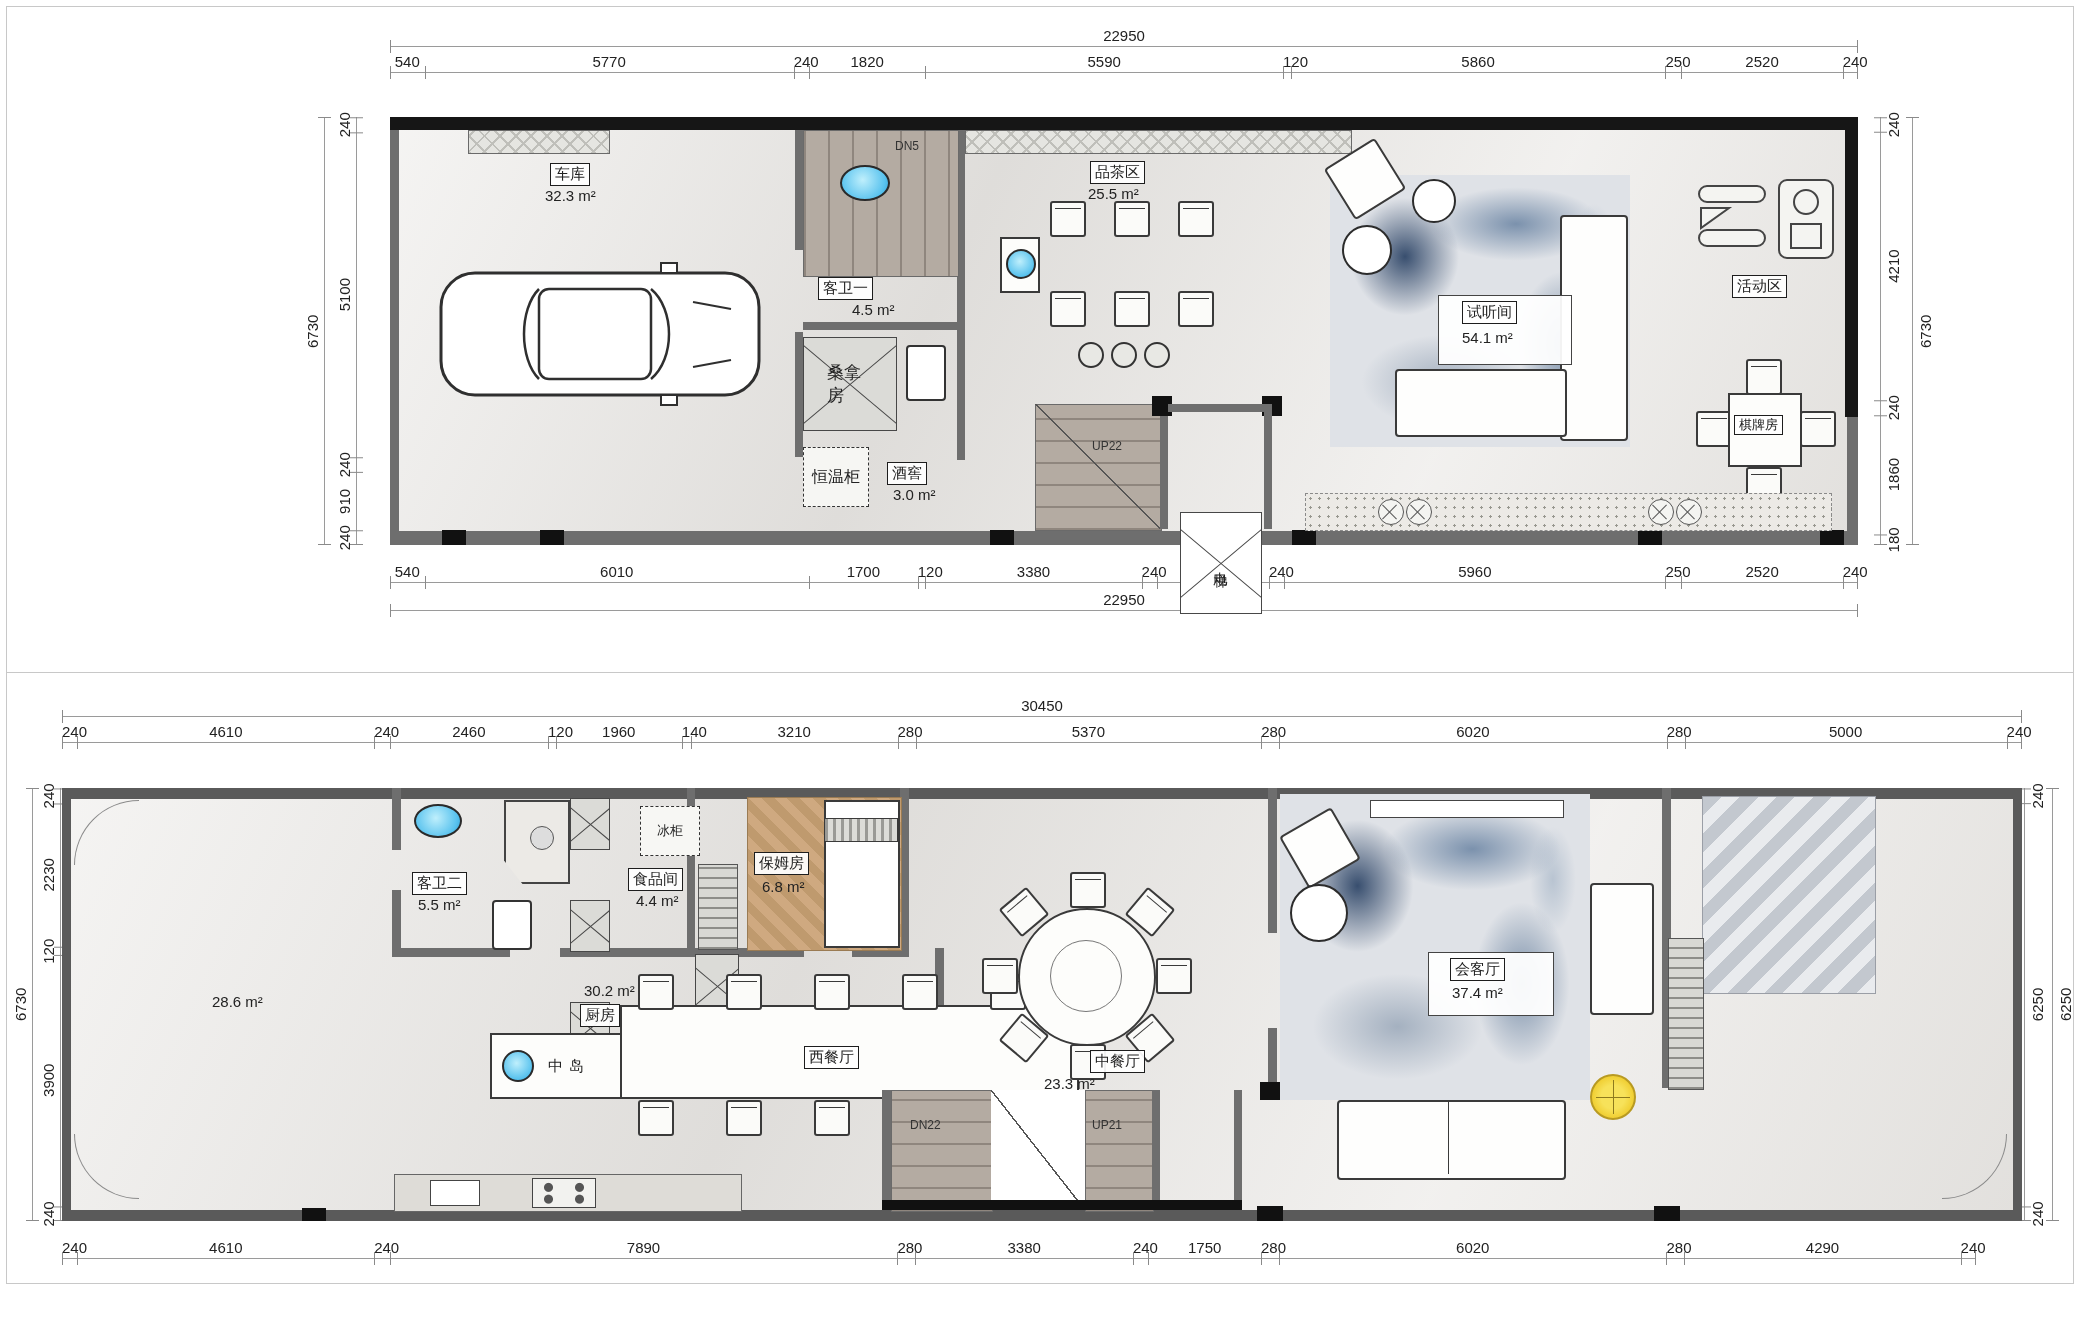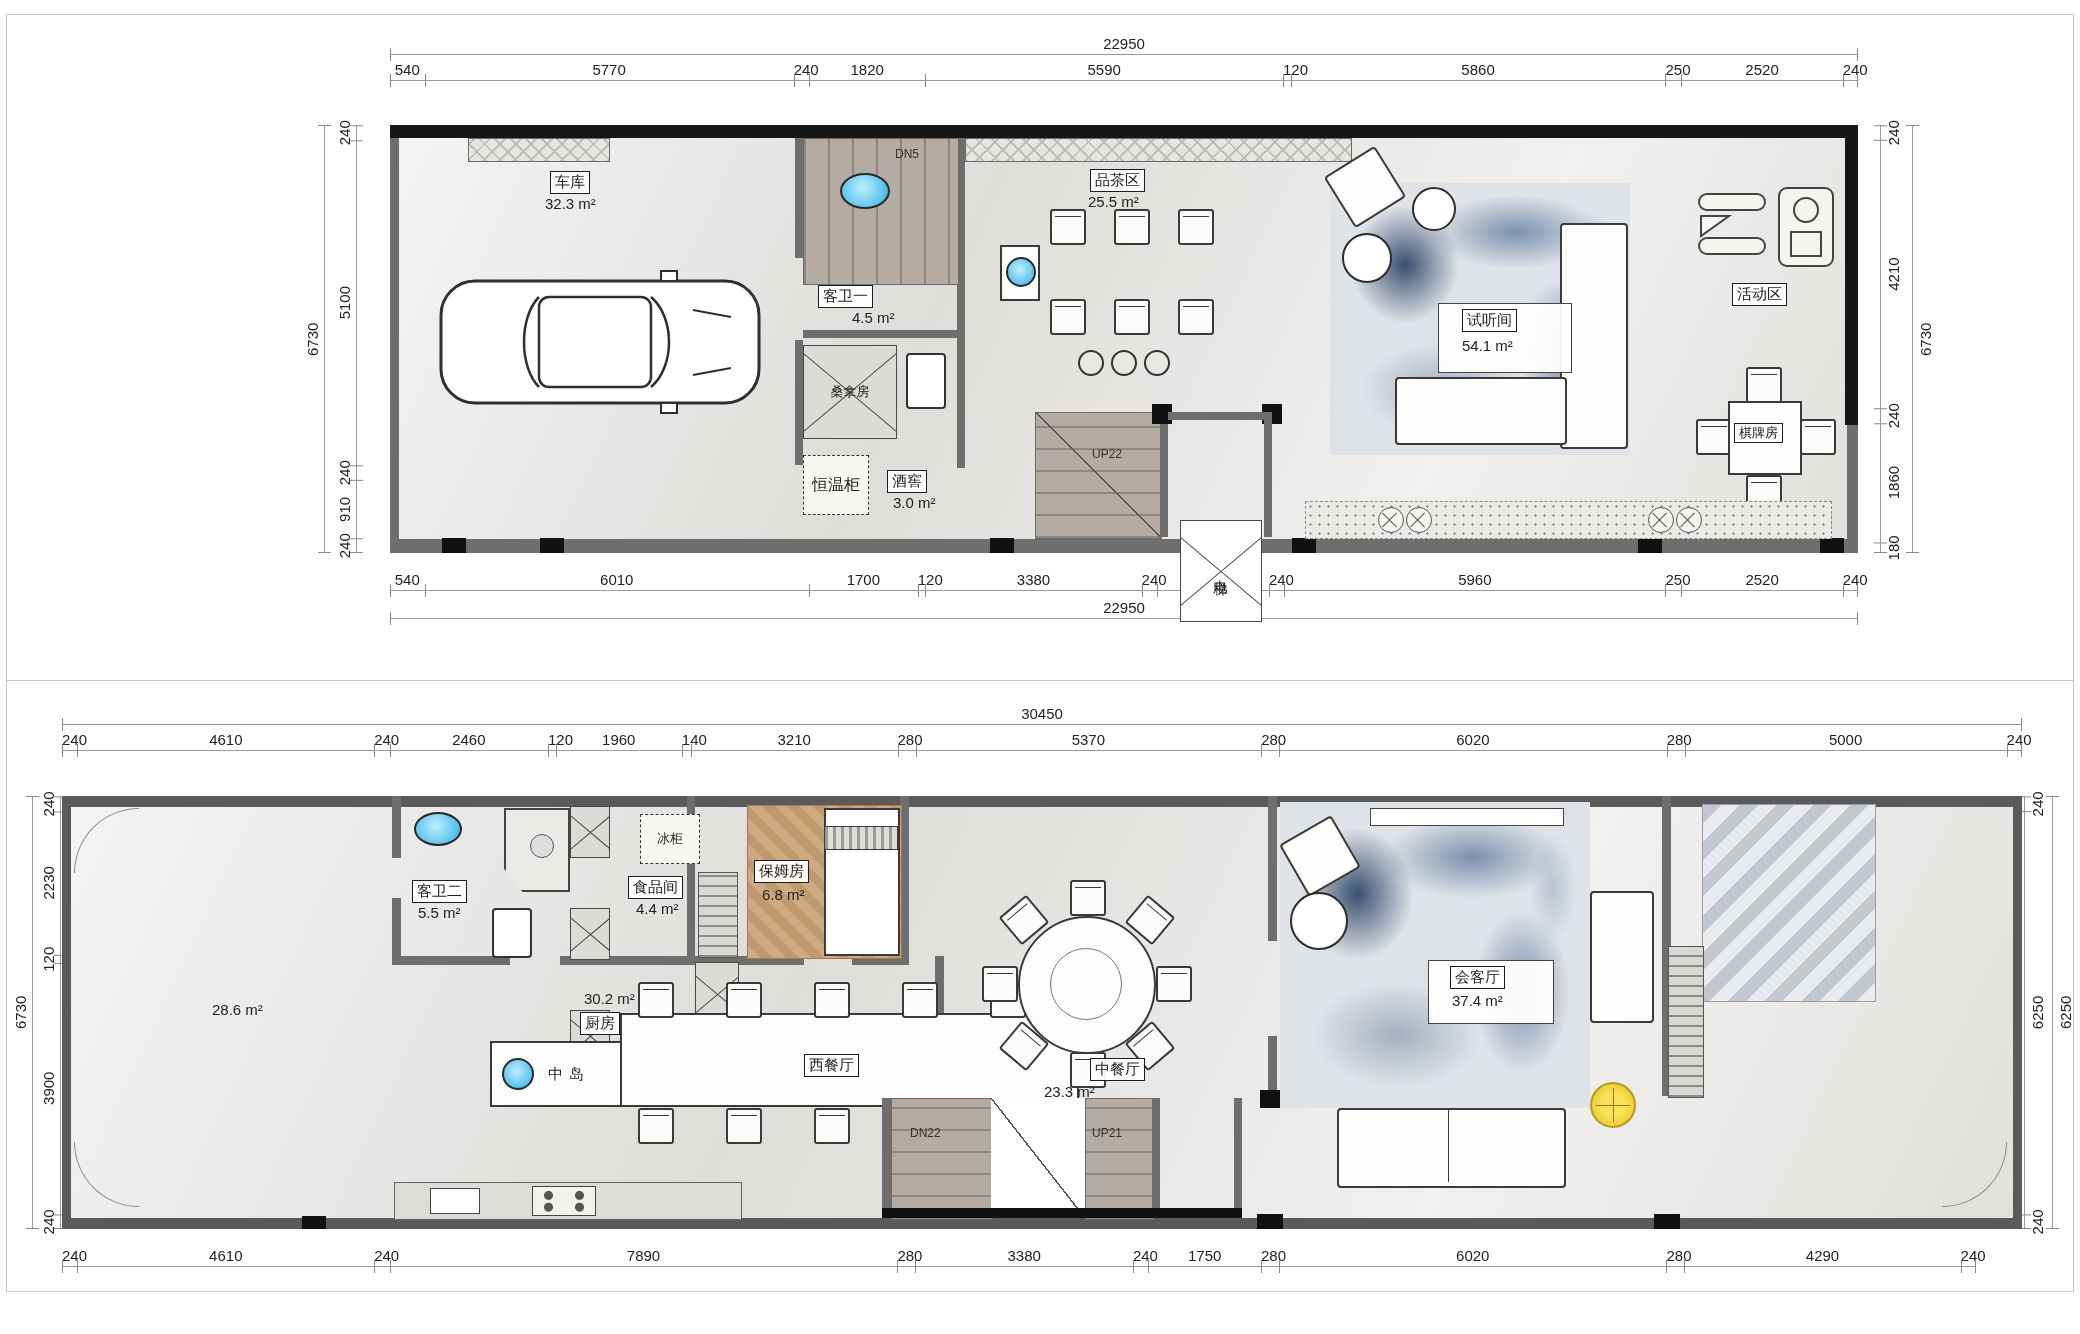--- a/index.html
+++ b/index.html
@@ -1,17 +1,17 @@
 <!DOCTYPE html>
 <html><head>
 <meta charset="utf-8">
 <style>
   html,body{margin:0;padding:0;background:#fff;}
   .canvas{position:relative;width:2080px;height:1290px;background:#fff;overflow:hidden;
-          font-family:"Liberation Sans","DejaVu Sans",sans-serif;color:#222;margin-top:8px;}
+          font-family:"Liberation Sans","DejaVu Sans",sans-serif;color:#222;}
   .abs{position:absolute;}
   .frame{position:absolute;inset:6px;border:1px solid #c8c8c8;}
   .divider{position:absolute;left:6px;right:6px;top:672px;border-top:1px solid #c8c8c8;}
 
   
   .dimrow{position:absolute;display:flex;align-items:flex-end;height:22px;
           border-bottom:1px solid #9a9a9a;font-size:15px;line-height:1;}
   .dimrow .seg{text-align:center;position:relative;white-space:nowrap;padding-bottom:3px;min-width:0;}
   .dimrow .seg::before{content:"";position:absolute;left:0;bottom:-7px;width:1px;height:13px;background:#8a8a8a;}
   .dimrow::after{content:"";position:absolute;right:0;bottom:-7px;width:1px;height:13px;background:#8a8a8a;}
@@ -44,21 +44,21 @@
   .vtext{writing-mode:vertical-rl;letter-spacing:2px;}
 
   
   .xbox{position:relative;background:#dbdbd7;border:1.5px solid #474747;overflow:hidden;}
   .xbox::before,.xbox::after{content:"";position:absolute;left:-25%;top:50%;width:150%;height:0;
       border-top:1.5px solid #474747;transform-origin:center;}
   .xbox::before{transform:rotate(40deg);}
   .xbox::after{transform:rotate(-40deg);}
   .xbox.white{background:#fff;}
   .xbox .cl{position:absolute;left:50%;top:50%;transform:translate(-50%,-50%);z-index:2;
-      background:transparent;font-size:13px;}
+      background:transparent;font-size:17px;}
   .hatch{background:
       repeating-linear-gradient(45deg,#bfbfba 0 2px,transparent 2px 11px),
       repeating-linear-gradient(-45deg,#bfbfba 0 2px,transparent 2px 11px),#e5e5e1;
       border:1px solid #6a6a6a;}
   .slat{background:repeating-linear-gradient(0deg,#8d8d89 0 2px,#d8d8d4 2px 10px);border:1px solid #555;}
   .treadsH{background:repeating-linear-gradient(0deg,#8f867e 0 2px,#b4aba2 2px 22px);border:1px solid #6a6a6a;}
   .treadsV{background:repeating-linear-gradient(90deg,#8f867e 0 2px,#b4aba2 2px 24px);border:1px solid #6a6a6a;}
   .tbl{background:#fdfdfb;border:2px solid #3a3a3a;}
   .ch{position:absolute;width:32px;height:32px;background:#fbfbf9;border:2px solid #3a3a3a;border-radius:3px;}
   .ch::before{content:"";position:absolute;left:3px;right:3px;top:5px;border-top:1.5px solid #3a3a3a;}

